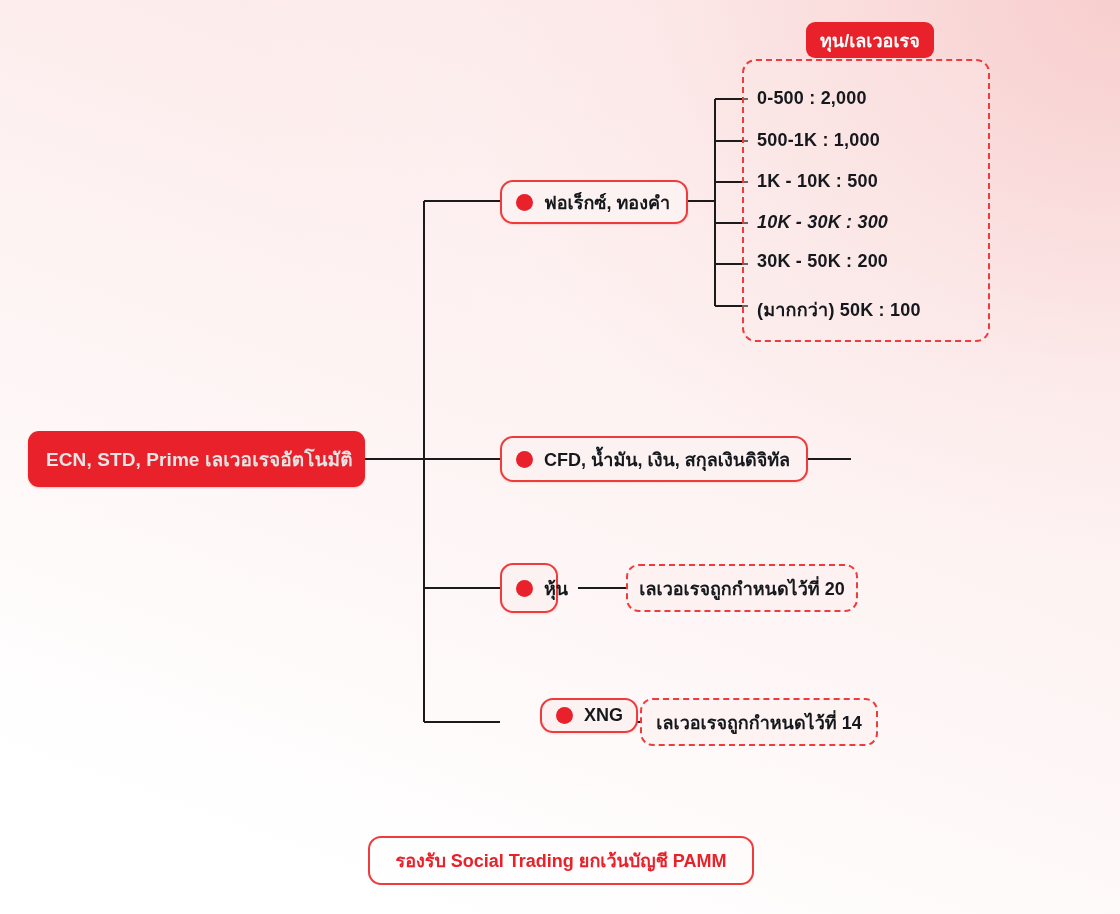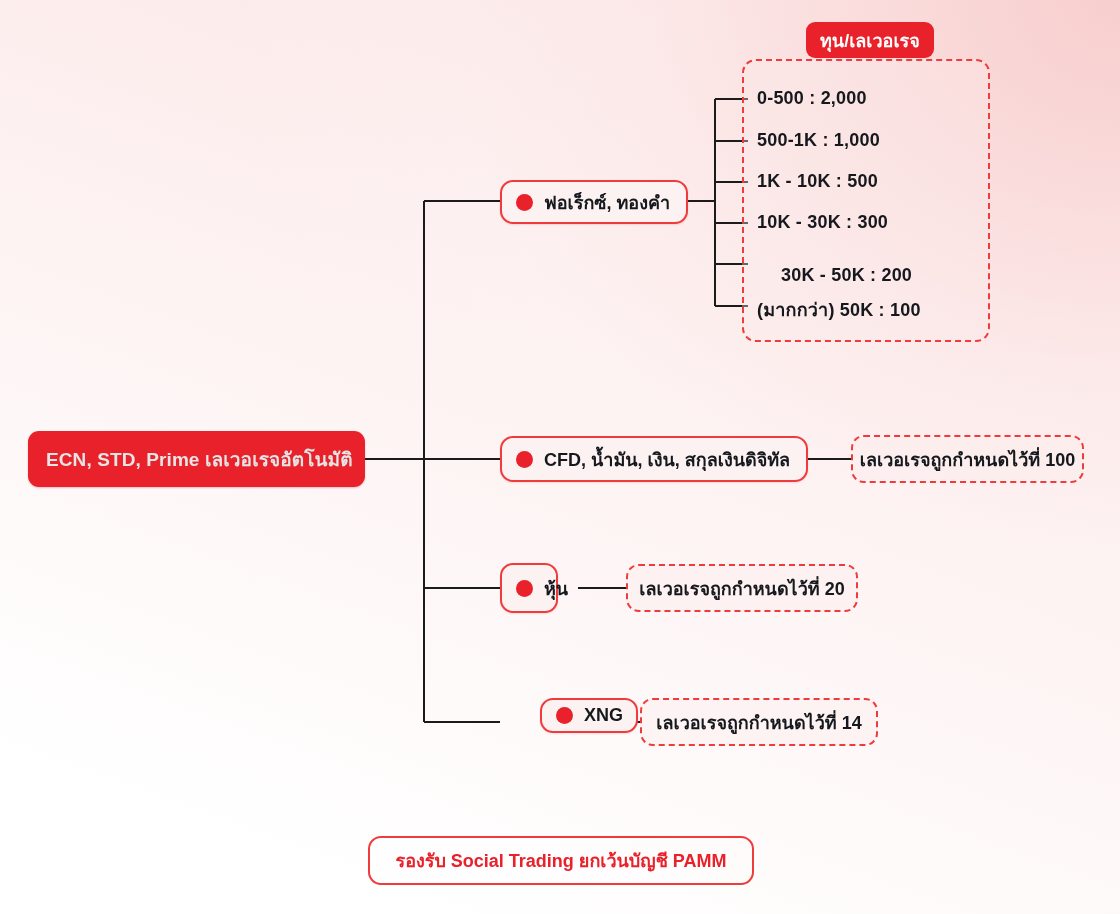--- a/index.html
+++ b/index.html
@@ -206,37 +206,34 @@
 
   <div id="leverage-panel"></div>
 
   <div id="leverage-title">
     <span>ทุน/เลเวอเรจ</span>
   </div>
 
   <div class="tier" style="top:88px;">0-500 : 2,000</div>
   <div class="tier" style="top:130px;">500-1K : 1,000</div>
   <div class="tier" style="top:171px;">1K - 10K : 500</div>
-  <div class="tier" style="top:212px;">10K - 30K : 300</div>
-  <div class="tier" style="top:265px;margin-left:24px;">30K - 50K : 200</div>
+  <div class="tier" style="top:212px;font-style:italic;">10K - 30K : 300</div>
+  <div class="tier" style="top:251px;">30K - 50K : 200</div>
   <div class="tier" style="top:295px;">(มากกว่า) 50K : 100</div>
 
   <div class="node child-node" style="left:500px; top:436px; height:46px;">
     <span class="bullet"></span>
     <span>CFD, น้ำมัน, เงิน, สกุลเงินดิจิทัล</span>
   </div>
 
   <div class="node child-node" style="left:500px; top:180px; height:44px;">
     <span class="bullet"></span>
     <span>ฟอเร็กซ์, ทองคำ</span>
   </div>
 
-  <div class="dashed-box" style="left:851px; top:435px; width:233px; height:48px;">
-    <span>เลเวอเรจถูกกำหนดไว้ที่ 100</span>
-  </div>
 
   <div class="node child-node" style="left:500px; top:563px; width:58px; height:50px;">
     <span class="bullet"></span>
     <span>หุ้น</span>
   </div>
 
   <div class="dashed-box" style="left:626px; top:564px; width:232px; height:48px;">
     <span>เลเวอเรจถูกกำหนดไว้ที่ 20</span>
   </div>
 

